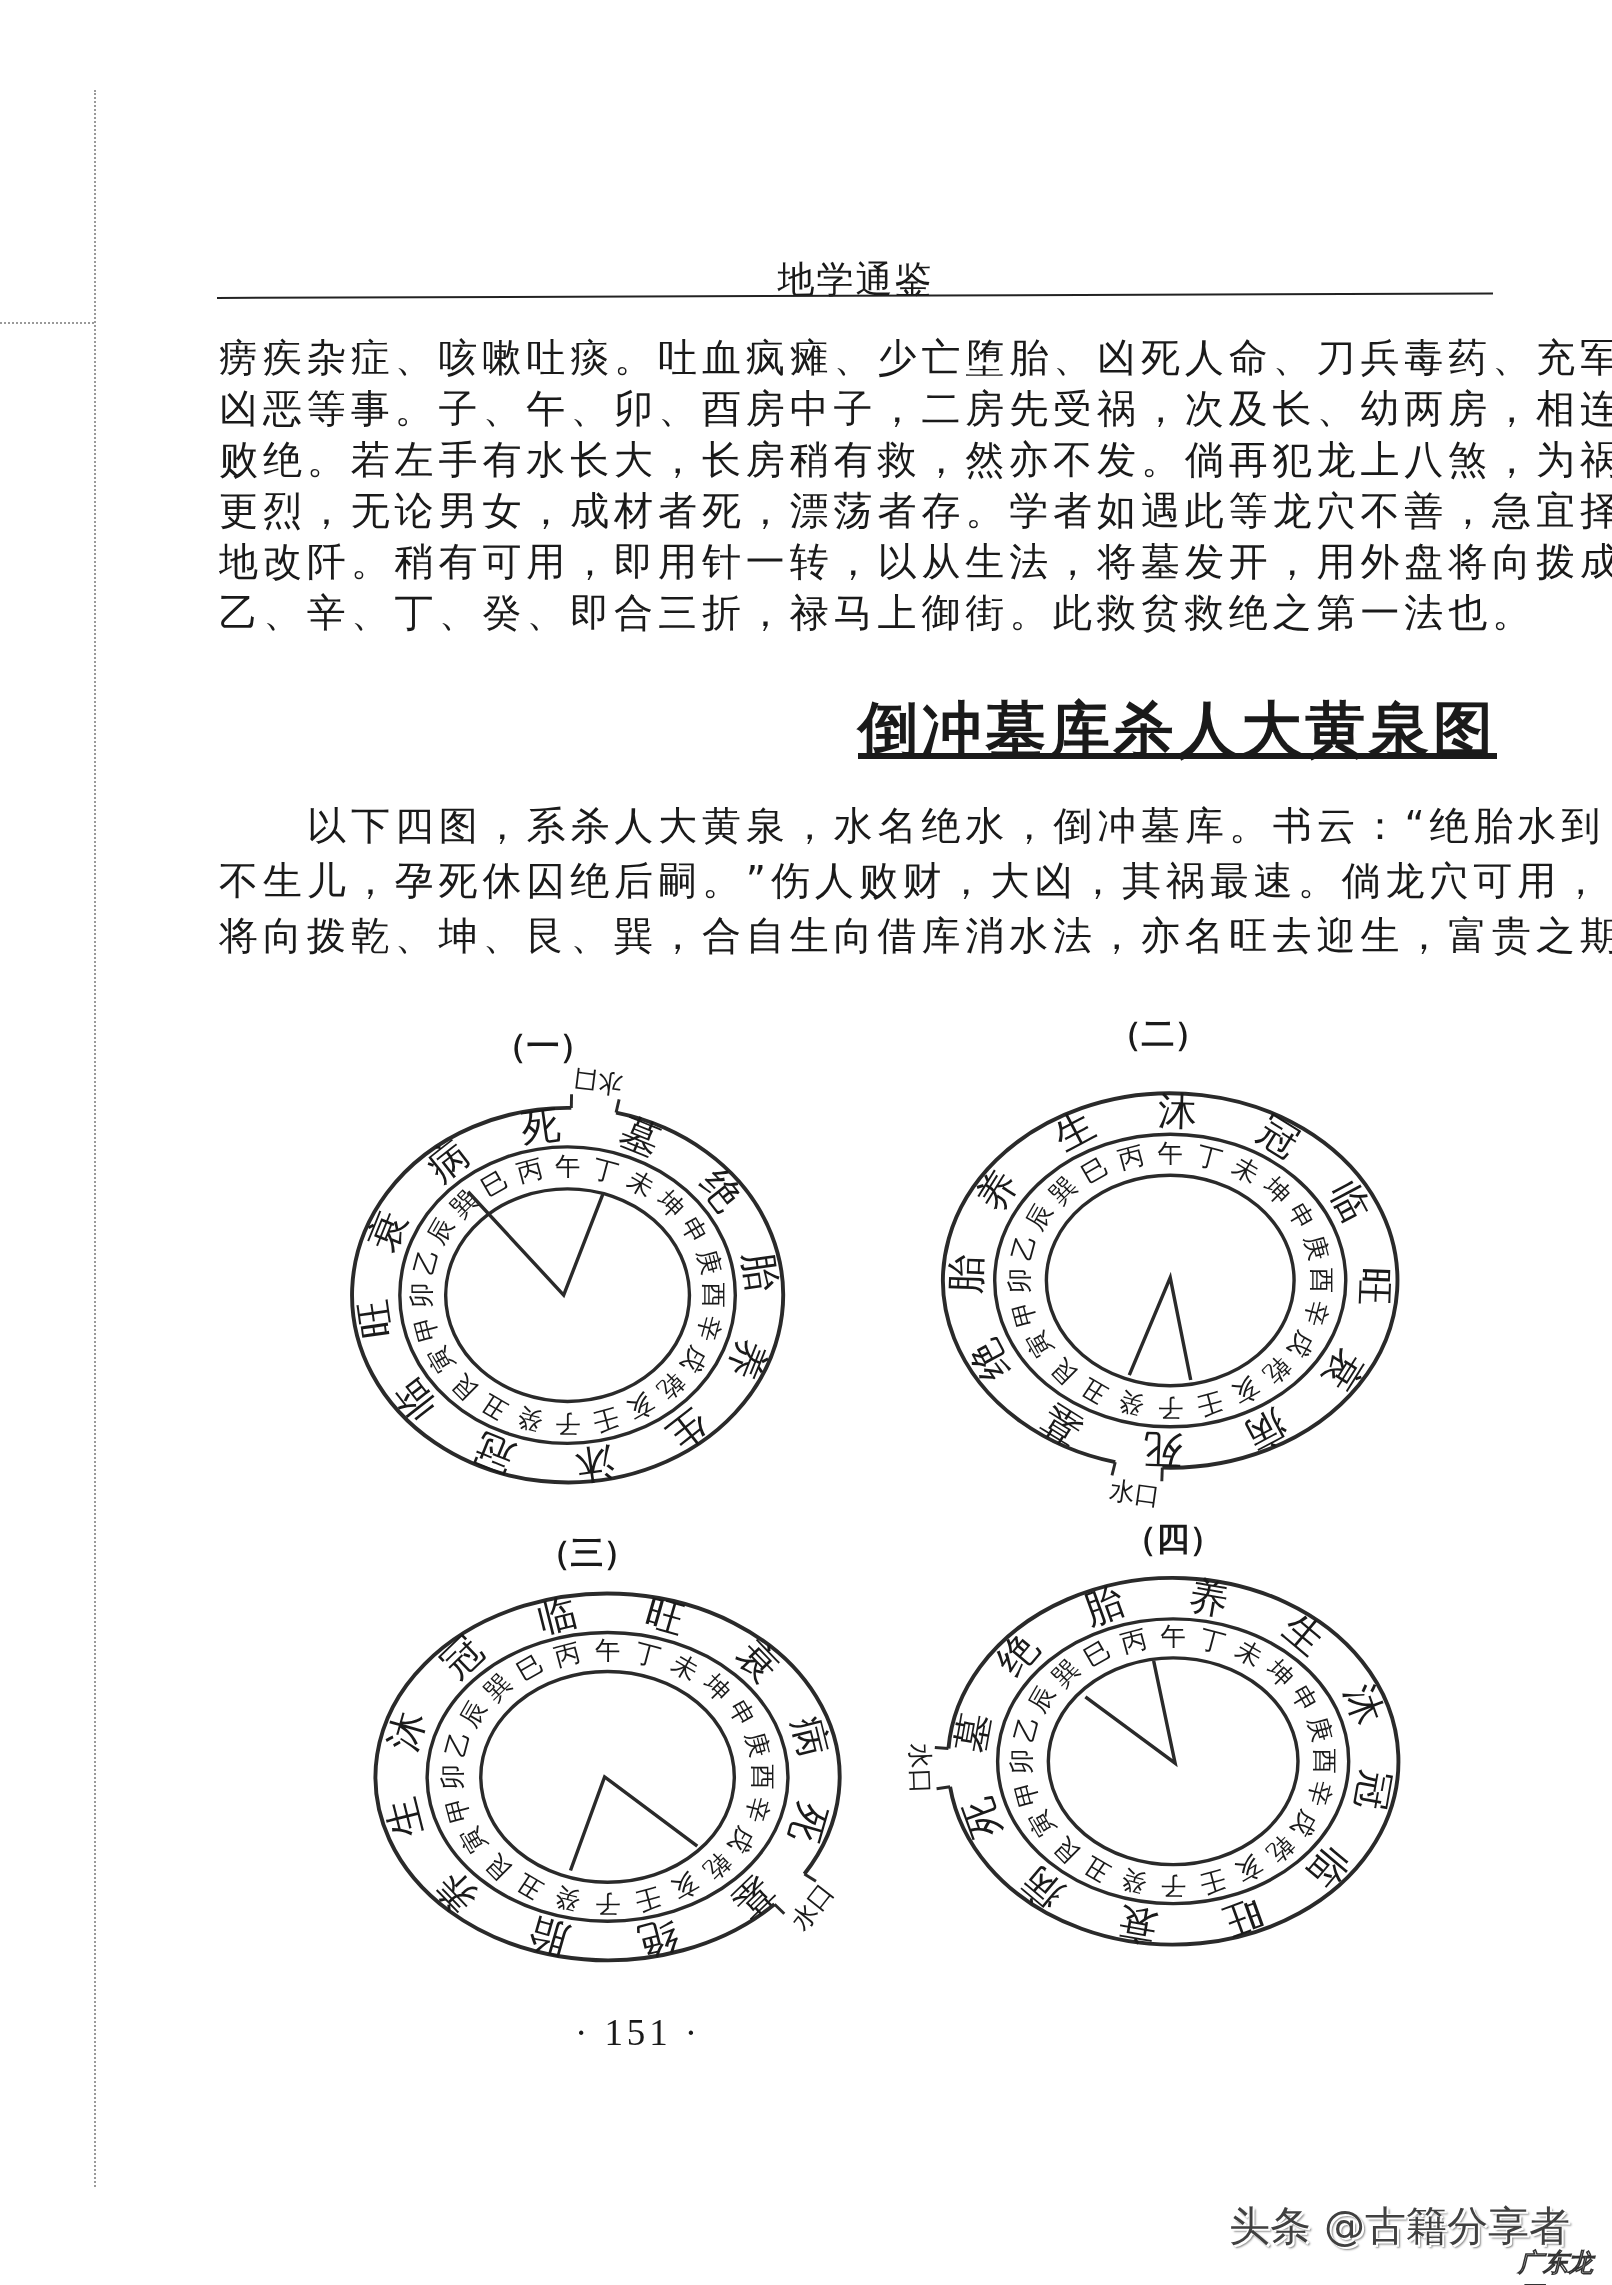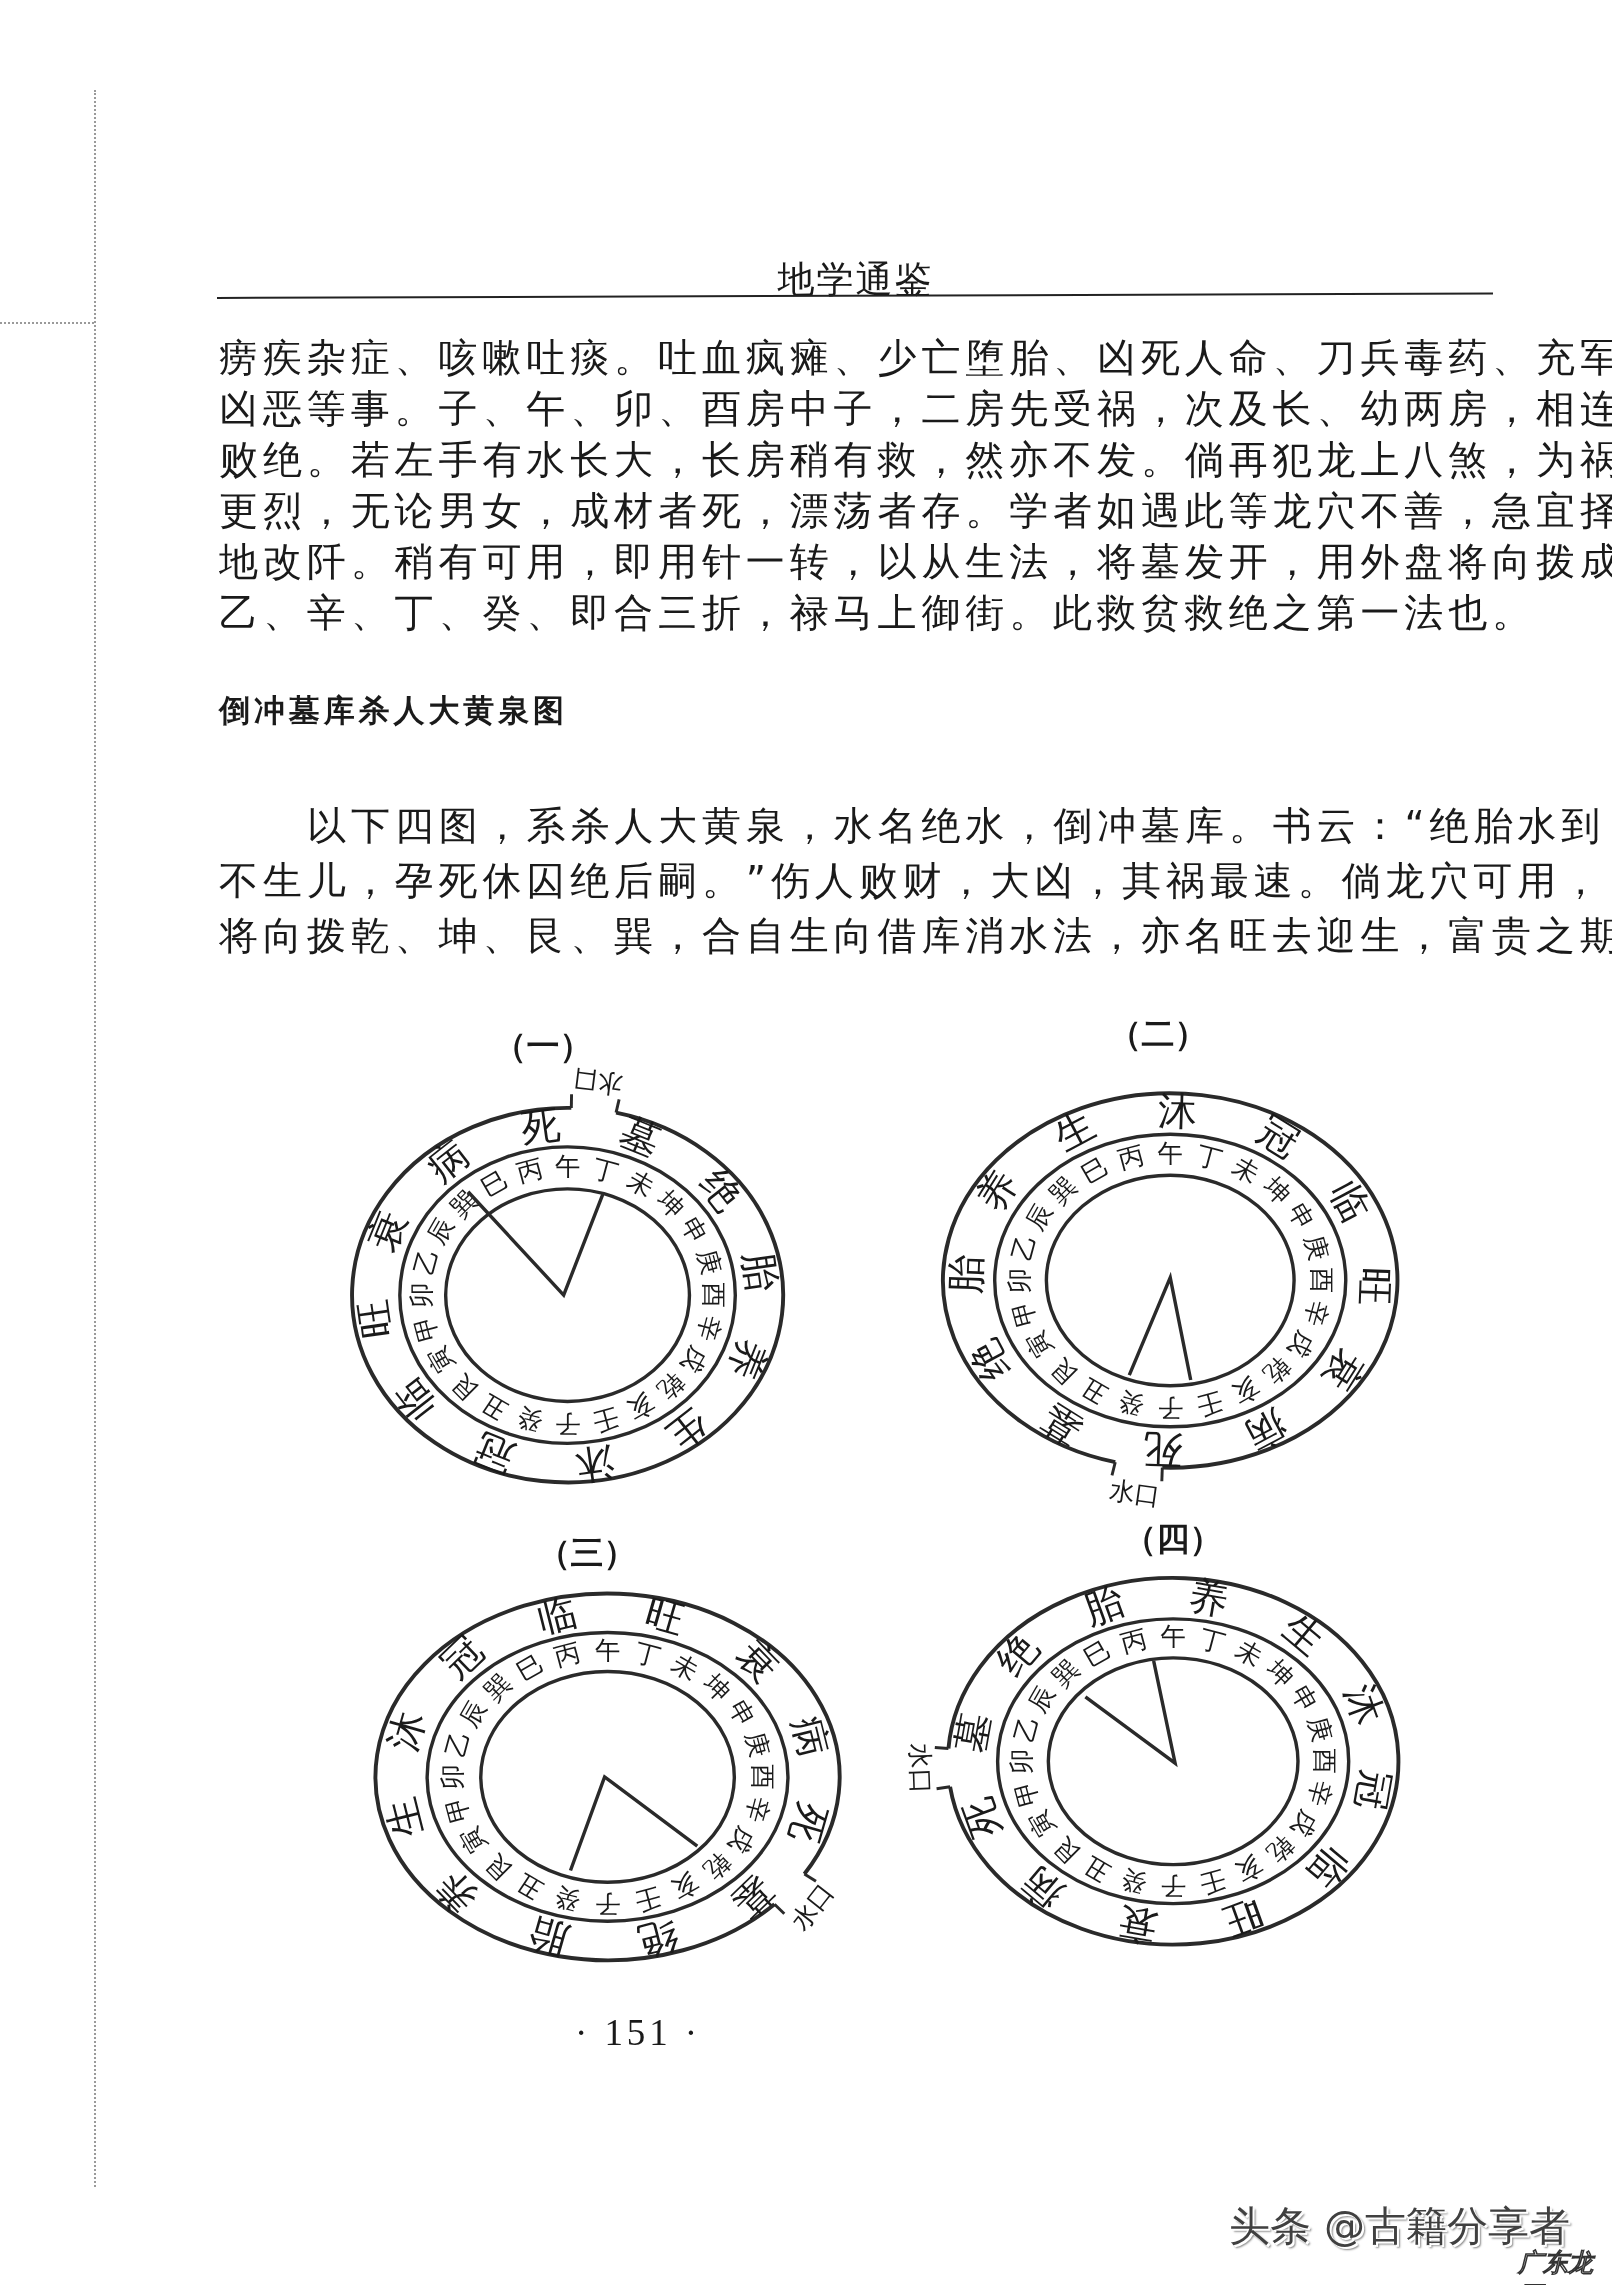--- a/index.html
+++ b/index.html
@@ -10,22 +10,22 @@
   .margin-dots-h { position: absolute; left: 0; top: 322px; width: 94px; height: 0;
                    border-top: 2px dotted #9a9a9a; }
   .running-head { position: absolute; left: 219px; width: 1273px; top: 244px; text-align: center;
                   font-family: "DejaVu Sans", sans-serif; font-size: 37px; letter-spacing: 2px; margin-top: 11px; }
   .head-rule { position: absolute; left: 217px; top: 297px; width: 1276px; height: 0;
                border-top: 2.9px solid #222; transform: rotate(-0.2deg); transform-origin: left; }
   .para { position: absolute; left: 219px; width: 1278px; font-size: 39px; line-height: 51px;
           font-family: "DejaVu Sans", sans-serif; letter-spacing: 4.9px; text-align: justify; }
   .para .line { display: block; white-space: nowrap; height: 51px; }
   .p1 { top: 332px; }
-  .section-title { position: absolute; left: 219px; width: 1278px; top: 690px; text-align: left;
-                   font-family: "DejaVu Sans", sans-serif; font-weight: bold; font-size: 31px; letter-spacing: 3.9px; }
+  .section-title { position: absolute; left: 219px; width: 1278px; top: 690px; text-align: right;
+                   font-family: "DejaVu Sans", sans-serif; font-weight: bold; font-size: 60px; letter-spacing: 3.9px; text-decoration: underline; }
   .p2 { top: 798px; line-height: 55px; }
   .p2 .line { height: 55px; }
   .p2 .indent { padding-left: 88px; }
   .fig-label { position: absolute; font-family: "DejaVu Serif", serif; font-weight: bold;
                font-size: 33px; transform: translate(-50%, -50%); white-space: nowrap; }
   svg.compass { position: absolute; left: 0; top: 0; overflow: visible; }
   .ring-text { font-family: "DejaVu Sans", sans-serif; fill: #1a1a1a; }
   .page-number { position: absolute; left: 0; width: 1276px; top: 2011px; text-align: center;
                  font-family: "Liberation Serif", serif; font-size: 37px; letter-spacing: 3.9px; }
   .watermark { position: absolute; left: 1229px; top: 2199px; font-family: "DejaVu Sans", sans-serif;

